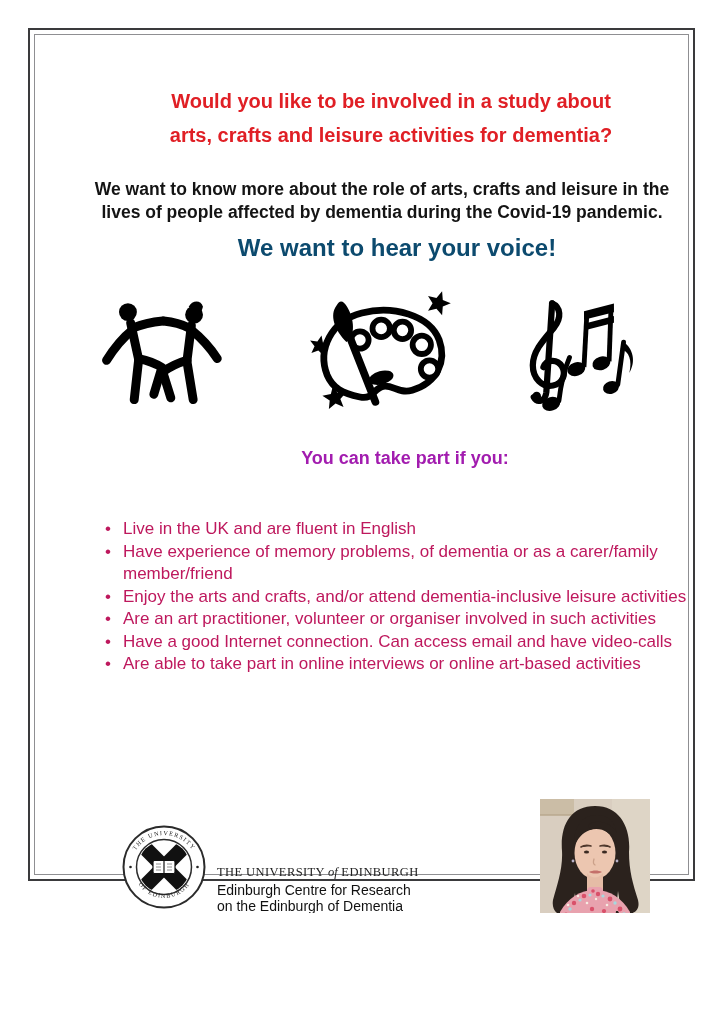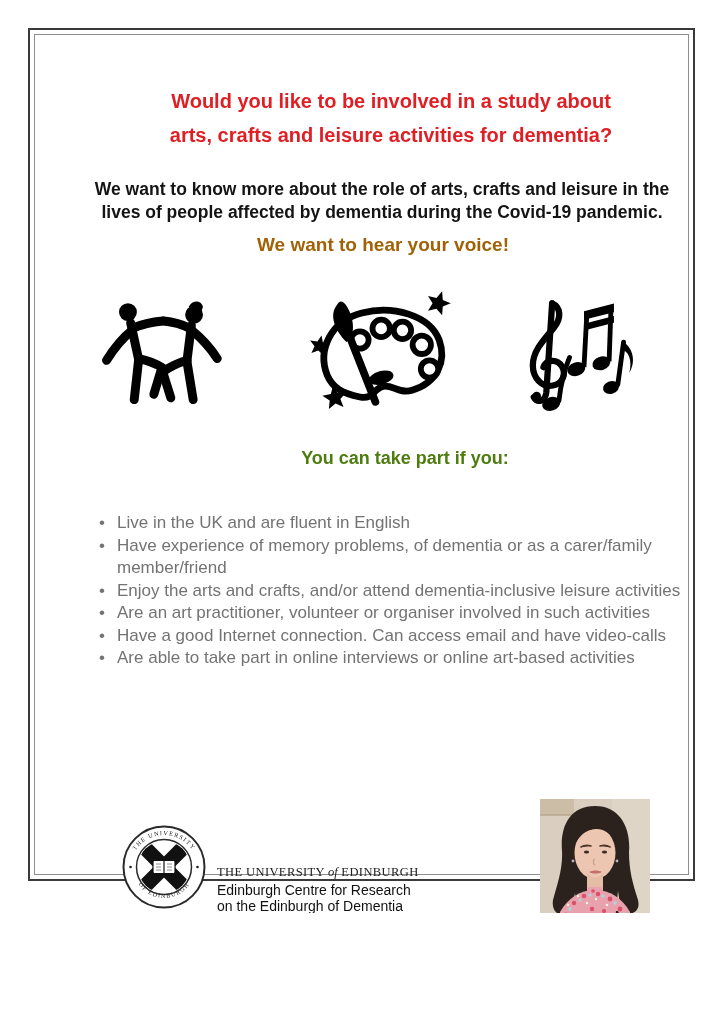--- a/index.html
+++ b/index.html
@@ -12,31 +12,31 @@
 
   .title {
     position:absolute; top:84px; left:96px; width:590px; text-align:center;
     color:#e01f25; font-weight:bold; font-size:20px; line-height:34px;
   }
   .intro {
     position:absolute; top:178px; left:93px; width:578px; text-align:center;
     font-weight:bold; font-size:17.5px; line-height:23px; color:#141414;
   }
   .voice {
-    position:absolute; top:234px; left:88px; width:590px; text-align:center;
-    color:#a16207; font-weight:bold; font-size:19px;
+    position:absolute; top:234px; left:102px; width:590px; text-align:center;
+    color:#0c4a6e; font-weight:bold; font-size:24px;
   }
   .icon-box { position:absolute; }
   .take-part {
     position:absolute; top:448px; left:110px; width:590px; text-align:center;
-    color:#4d7c0f; font-weight:bold; font-size:18px;
+    color:#a21caf; font-weight:bold; font-size:18px;
   }
   ul.criteria {
-    position:absolute; top:500px; left:85px; width:600px; margin:12px; padding:0;
-    list-style:none; font-size:17px; line-height:22.5px; color:#737373;
+    position:absolute; top:500px; left:85px; width:600px; margin:18px; padding:0;
+    list-style:none; font-size:17px; line-height:22.5px; color:#be185d;
   }
   ul.criteria li { position:relative; padding-left:20px; }
   ul.criteria li::before { content:"\2022"; position:absolute; left:2px; }
   .contact {
     position:absolute; top:688px; left:105px; width:570px;
     font-size:17px; line-height:22px; color:#1a1a1a;
   }
   .contact a { color:#2e75b6; text-decoration:underline; }
   .smudge {
     position:absolute; left:240px; top:47px; width:210px; height:10px;

